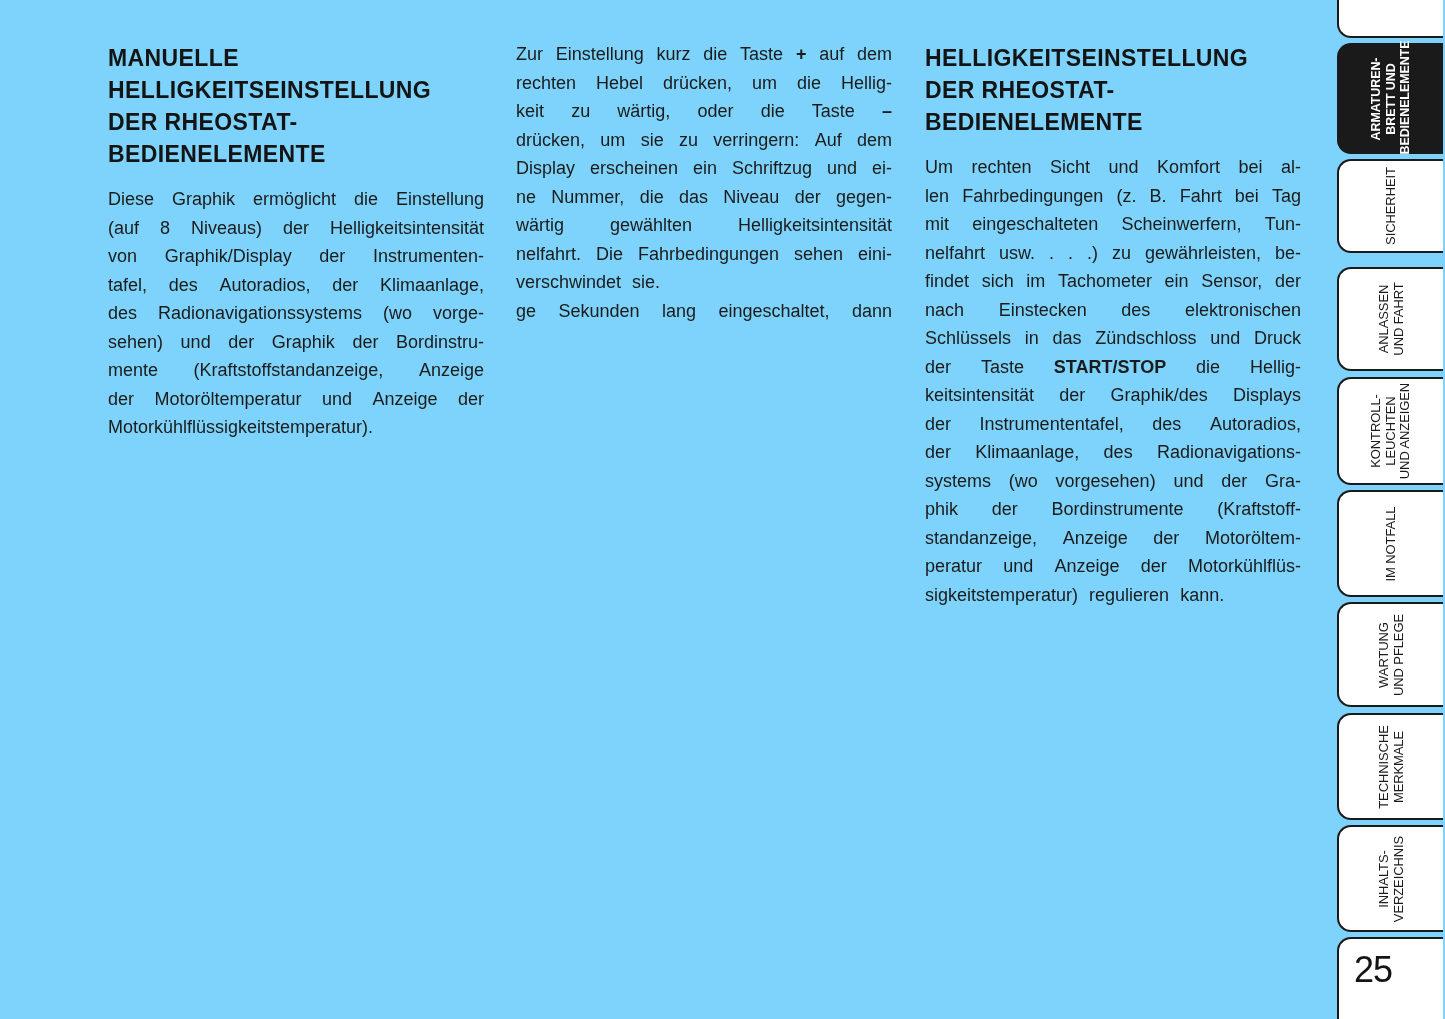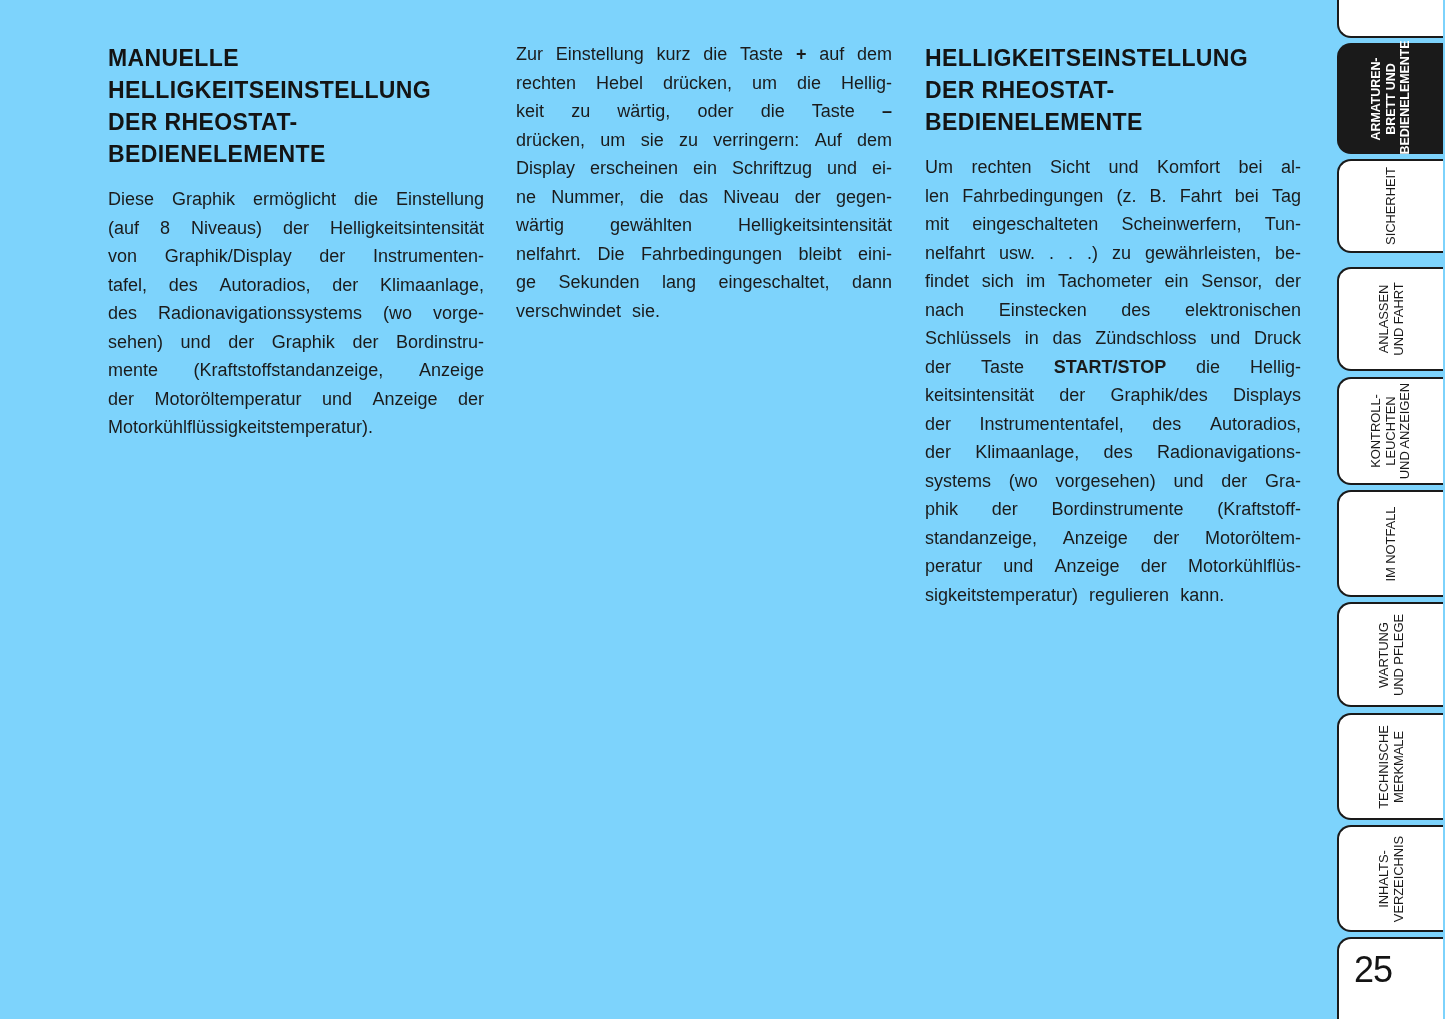--- a/index.html
+++ b/index.html
@@ -202,33 +202,33 @@
         </div>
         <div class="tline">
           <span>wärtig</span>
           <span>gewählten</span>
           <span>Helligkeitsintensität</span>
         </div>
         <div class="tline">
           <span>nelfahrt.</span>
           <span>Die</span>
           <span>Fahrbedingungen</span>
-          <span>bleibt</span>
+          <span>sehen</span>
           <span>eini-</span>
+        </div>
+        <div class="tline tlast">
+          <span>verschwindet</span>
+          <span>sie.</span>
         </div>
         <div class="tline">
           <span>ge</span>
           <span>Sekunden</span>
           <span>lang</span>
           <span>eingeschaltet,</span>
           <span>dann</span>
-        </div>
-        <div class="tline tlast">
-          <span>verschwindet</span>
-          <span>sie.</span>
         </div>
       </div>
   </div>
 
   <div class="col" id="col3">
     <div class="heading">
         <div class="hline">HELLIGKEITSEINSTELLUNG</div>
         <div class="hline">DER RHEOSTAT-</div>
         <div class="hline">BEDIENELEMENTE</div>
       </div>

